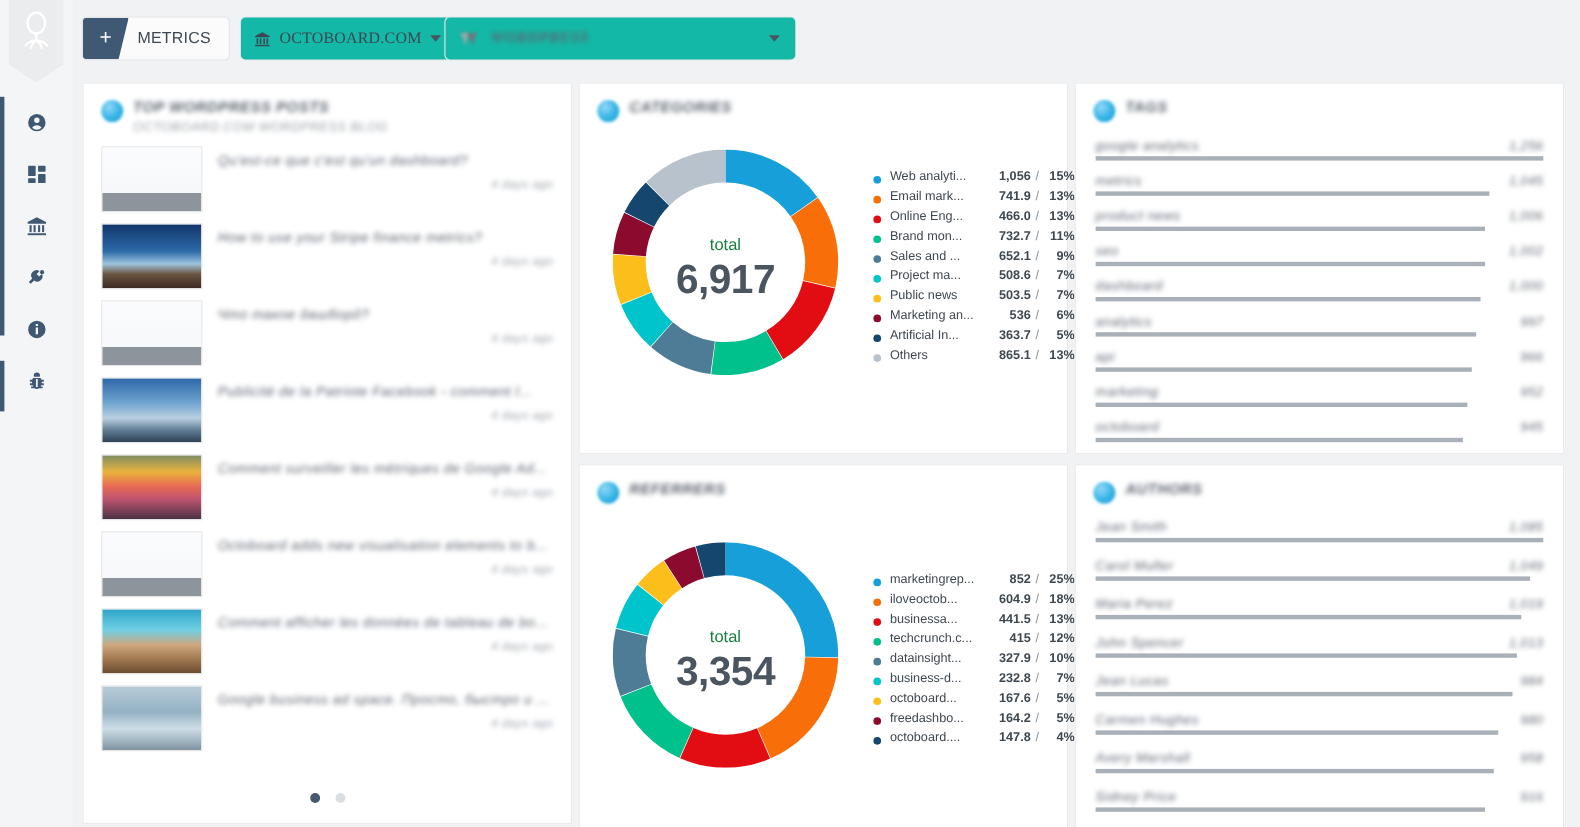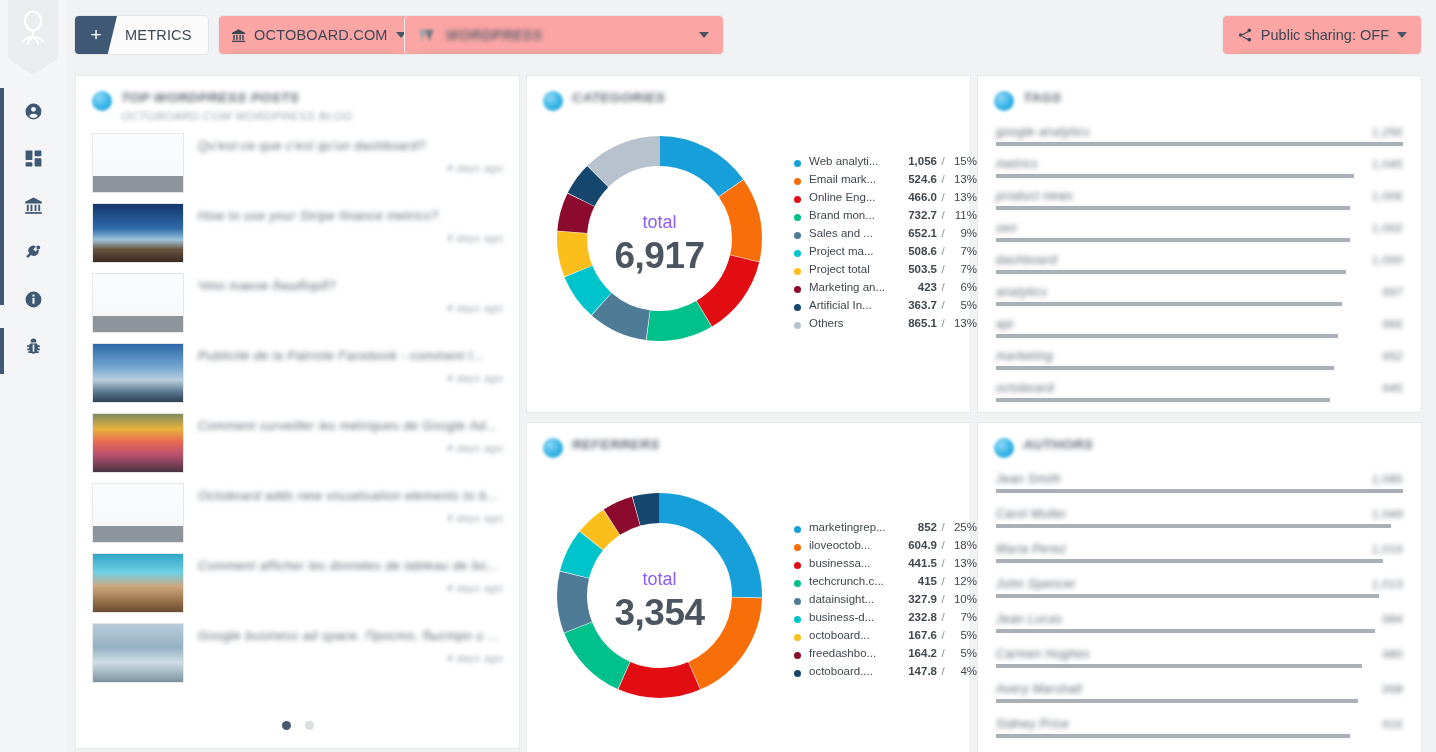--- a/index.html
+++ b/index.html
@@ -47,22 +47,22 @@
     display: flex; align-items: center; justify-content: center;
     font-size: 19px; font-weight: 400;
     clip-path: polygon(0 0, 100% 0, 78% 100%, 0 100%);
   }
   .btn-metrics .lbl {
     padding: 0 16px 0 8px; font-size: 14.5px; color: #3d4753; letter-spacing: .2px; text-align: right;
   }
 
   .btn-pill {
     position: absolute; top: 15px; height: 40px;
-    background: #fca5a5; border: 1px solid #e6e8ea; border-radius: 5px;
-    display: flex; align-items: center; padding: 0 12px; gap: 8px;
+    background: #14b8a6; border: 1px solid #e6e8ea; border-radius: 5px;
+    display: flex; align-items: center; padding: 0 12px; gap: 8px; font-family: Liberation Serif, serif;
   }
   .btn-account { left: 152px; }
   .btn-account .lbl { font-size: 14.5px; color: #3d4753; letter-spacing: .2px; }
   .btn-source {
     left: 338px; width: 320px; justify-content: space-between;
     padding: 0 14px 0 12px;
   }
   .btn-share { right: 14px; padding: 0 14px; }
   .btn-share .lbl { font-size: 14.5px; color: #3d4753; }
 
@@ -110,29 +110,29 @@
   
   .c-cat { left: 460px; top: 5px; width: 445px; height: 338px; }
   .c-ref { left: 460px; top: 352px; width: 445px; height: 390px; }
   .donut-wrap { position: absolute; left: 0; top: 60px; display: flex; align-items: center; }
   .donut { position: relative; width: 205px; height: 205px; margin-left: 30px; flex: none; }
   .donut svg { display: block; }
   .donut .ctr {
     position: absolute; inset: 0; display: flex; flex-direction: column;
     align-items: center; justify-content: center;
   }
-  .donut .ctr .t { font-size: 18px; color: #8b5cf6; margin-bottom: 2px; margin-top: 12px; }
+  .donut .ctr .t { font-size: 15px; color: #15803d; margin-bottom: 2px; margin-top: 12px; }
   .donut .ctr .v { font-size: 37px; font-weight: 700; color: #4b5560; letter-spacing: -.5px; }
   .legend { margin-left: 32px; }
   .lg-row { display: flex; align-items: flex-end; height: 18px; font-size: 11.5px; color: #3f474f; }
   .lg-dot { width: 7px; height: 7px; border-radius: 50%; margin-right: 8px; flex: none; }
   .lg-name { width: 82px; white-space: nowrap; overflow: hidden; text-overflow: ellipsis; }
   .lg-val { width: 46px; text-align: right; font-weight: 700; }
   .lg-sep { width: 12px; text-align: center; color: #8b9199; }
-  .lg-pct { width: 28px; text-align: right; font-weight: 400; }
+  .lg-pct { width: 28px; text-align: right; font-weight: 700; }
 
   
   .c-tags { left: 911px; top: 5px; width: 445px; height: 338px; }
   .c-auth { left: 911px; top: 352px; width: 445px; height: 390px; }
   .bar-list { padding: 14px 18px 0 18px; }
   .bar-row { margin-bottom: 4px; }
   .bar-top { display: flex; justify-content: space-between; align-items: baseline; }
   .bar-lbl { font-size: 12px; }
   .bar-num { font-size: 11.5px; }
   .bar-track { height: 4px; margin-top: 3px; background: transparent; }
@@ -222,30 +222,20 @@
     <span style="display:flex;align-items:center;gap:9px;">
       <svg class="wp-chip" viewBox="0 0 24 20">
         <path d="M2 3 L11 3 L7 17 L2 3 Z" fill="#9aa3ab"></path>
         <path d="M9.5 3 L20 3 L15 17 L9.5 3 Z" fill="#6e7880"></path>
       </svg>
       <span class="blur" style="font-size:14px;font-weight:700;">WORDPRESS</span>
     </span>
     <span class="caret"></span>
   </div>
 
-  <div class="btn-pill btn-share">
-    <svg width="16" height="16" viewBox="0 0 24 24" fill="#3d4753">
-      <circle cx="18.5" cy="5" r="2.7"></circle>
-        <circle cx="18.5" cy="19" r="2.7"></circle>
-        <circle cx="5.5" cy="12" r="2.7"></circle>
-      <path d="M7.6 10.9l9-5 .9 1.6-9 5zM8.5 13.4l9 5-.9 1.6-9-5z"></path>
-    </svg>
-    <span class="lbl">Public sharing: OFF</span>
-    <span class="caret"></span>
-  </div>
 </div>
 
 <div class="grid">
 
   <div class="card c-posts">
     <div class="card-title">
       <span class="bubble"></span>
       <span>
         <div class="tt blur">TOP WORDPRESS POSTS</div>
         <div class="st blur-lite">OCTOBOARD.COM WORDPRESS BLOG</div>
@@ -343,21 +333,21 @@
           <div class="lg-row">
             <span class="lg-dot" style="background:#169fd8"></span>
             <span class="lg-name">Web analyti...</span>
             <span class="lg-val">1,056</span>
             <span class="lg-sep">/</span>
             <span class="lg-pct">15%</span>
           </div>
           <div class="lg-row">
             <span class="lg-dot" style="background:#f86e08"></span>
             <span class="lg-name">Email mark...</span>
-            <span class="lg-val">524.6</span>
+            <span class="lg-val">741.9</span>
             <span class="lg-sep">/</span>
             <span class="lg-pct">13%</span>
           </div>
           <div class="lg-row">
             <span class="lg-dot" style="background:#e20d12"></span>
             <span class="lg-name">Online Eng...</span>
             <span class="lg-val">466.0</span>
             <span class="lg-sep">/</span>
             <span class="lg-pct">13%</span>
           </div>
@@ -377,29 +367,29 @@
           </div>
           <div class="lg-row">
             <span class="lg-dot" style="background:#00c4cc"></span>
             <span class="lg-name">Project ma...</span>
             <span class="lg-val">508.6</span>
             <span class="lg-sep">/</span>
             <span class="lg-pct">7%</span>
           </div>
           <div class="lg-row">
             <span class="lg-dot" style="background:#fcbe1b"></span>
-            <span class="lg-name">Project total</span>
+            <span class="lg-name">Public news</span>
             <span class="lg-val">503.5</span>
             <span class="lg-sep">/</span>
             <span class="lg-pct">7%</span>
           </div>
           <div class="lg-row">
             <span class="lg-dot" style="background:#8c0a2e"></span>
             <span class="lg-name">Marketing an...</span>
-            <span class="lg-val">423</span>
+            <span class="lg-val">536</span>
             <span class="lg-sep">/</span>
             <span class="lg-pct">6%</span>
           </div>
           <div class="lg-row">
             <span class="lg-dot" style="background:#14466e"></span>
             <span class="lg-name">Artificial In...</span>
             <span class="lg-val">363.7</span>
             <span class="lg-sep">/</span>
             <span class="lg-pct">5%</span>
           </div>

